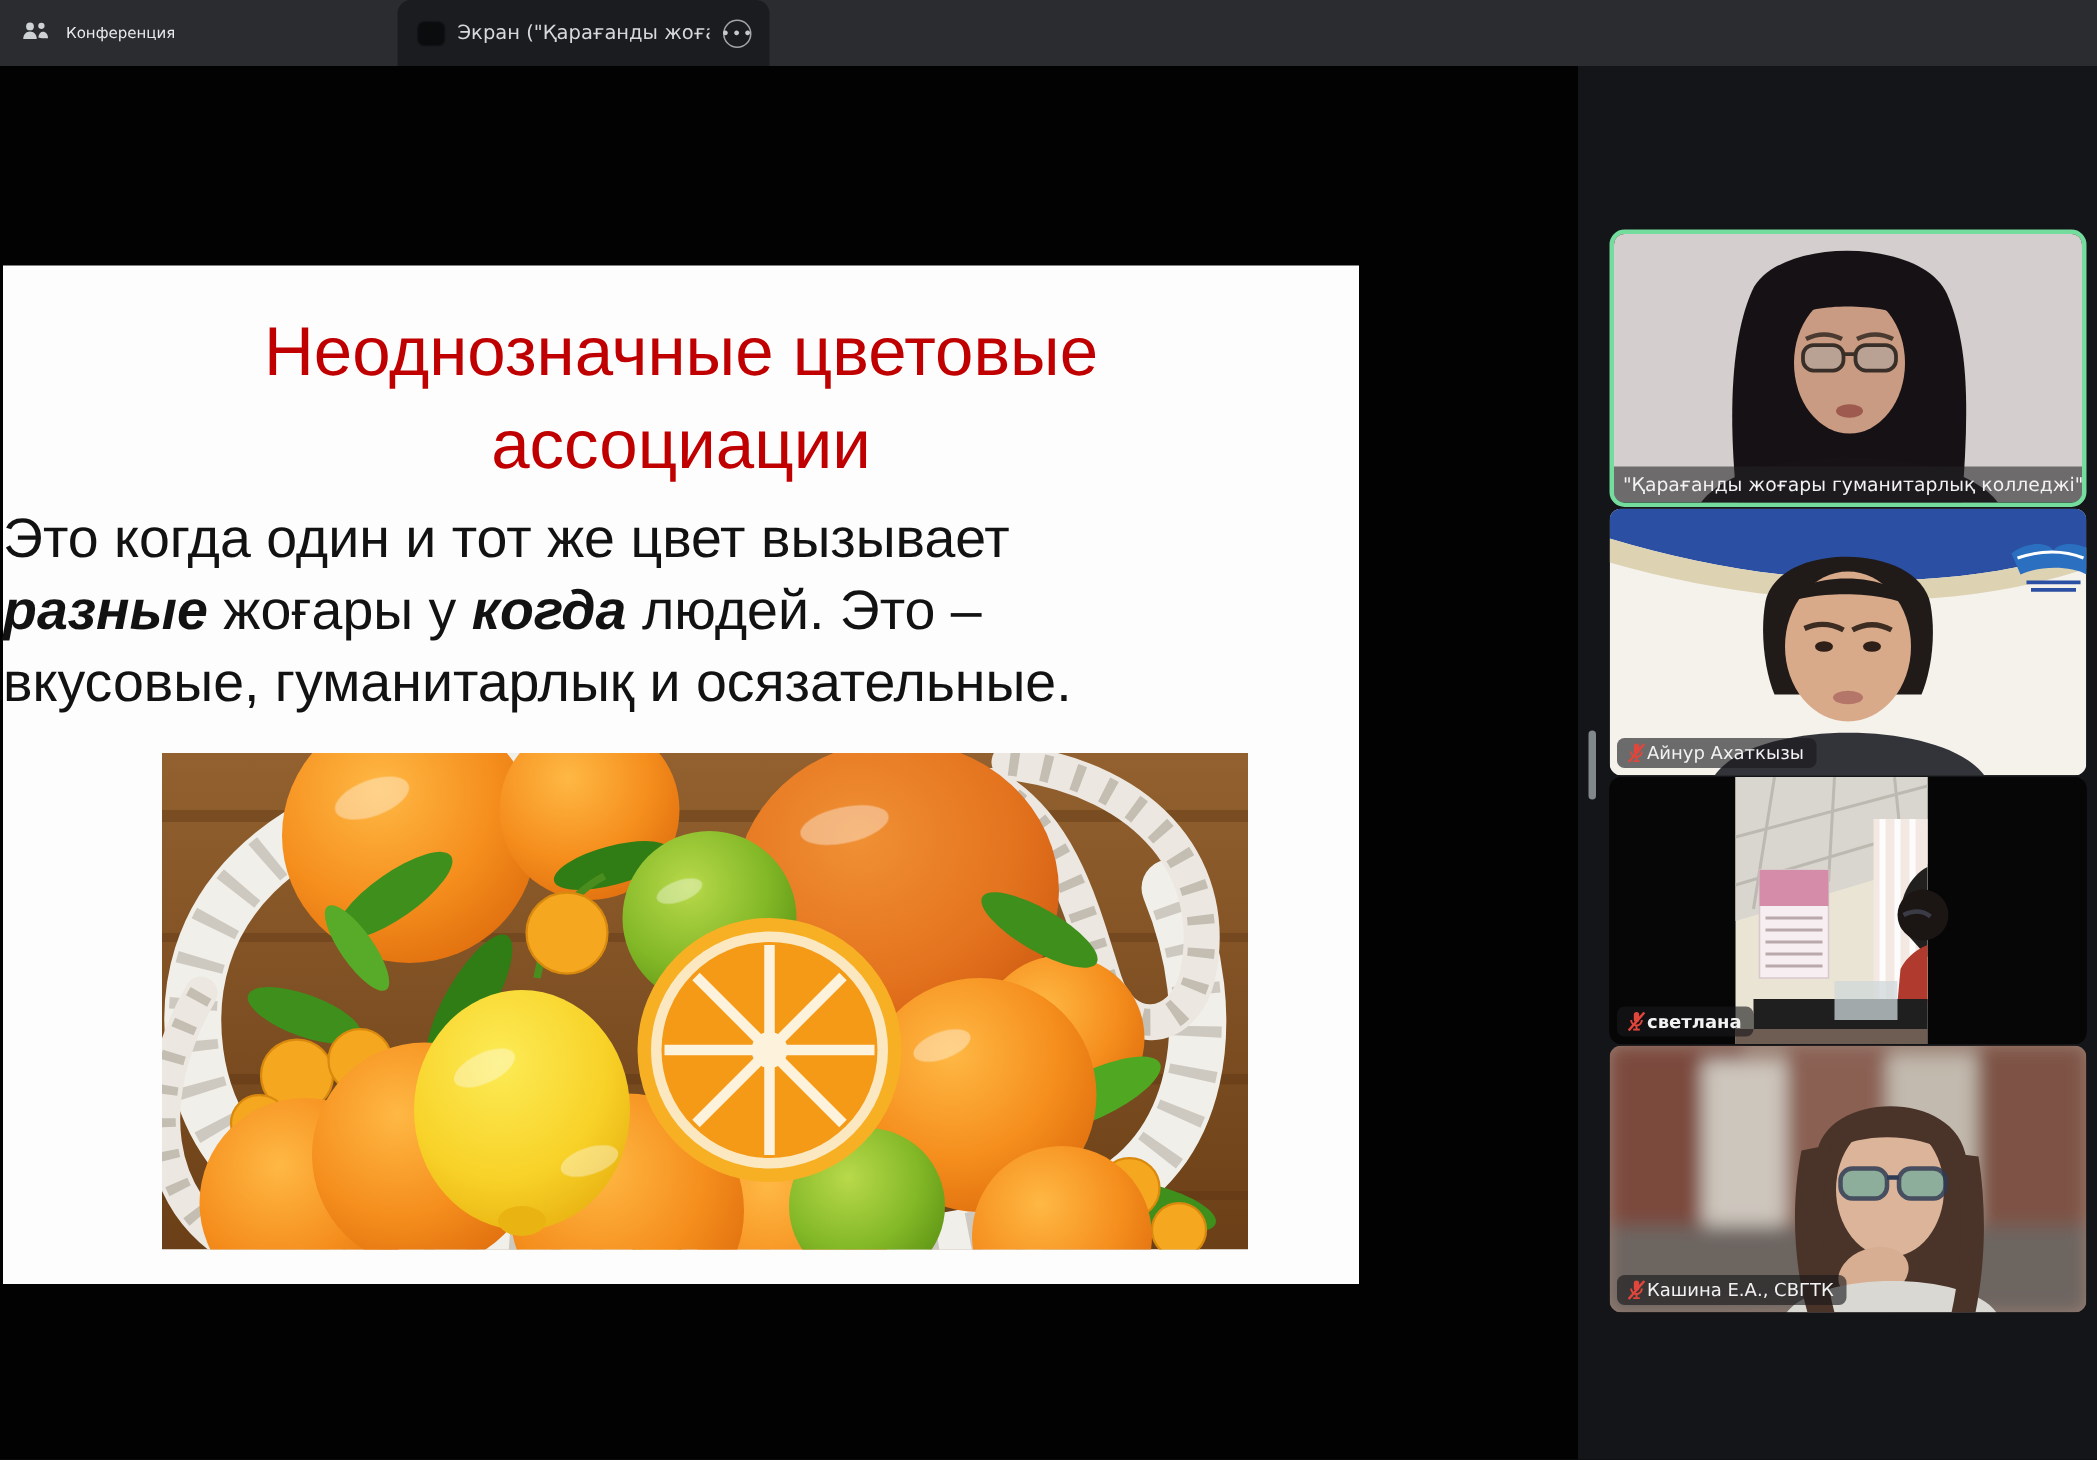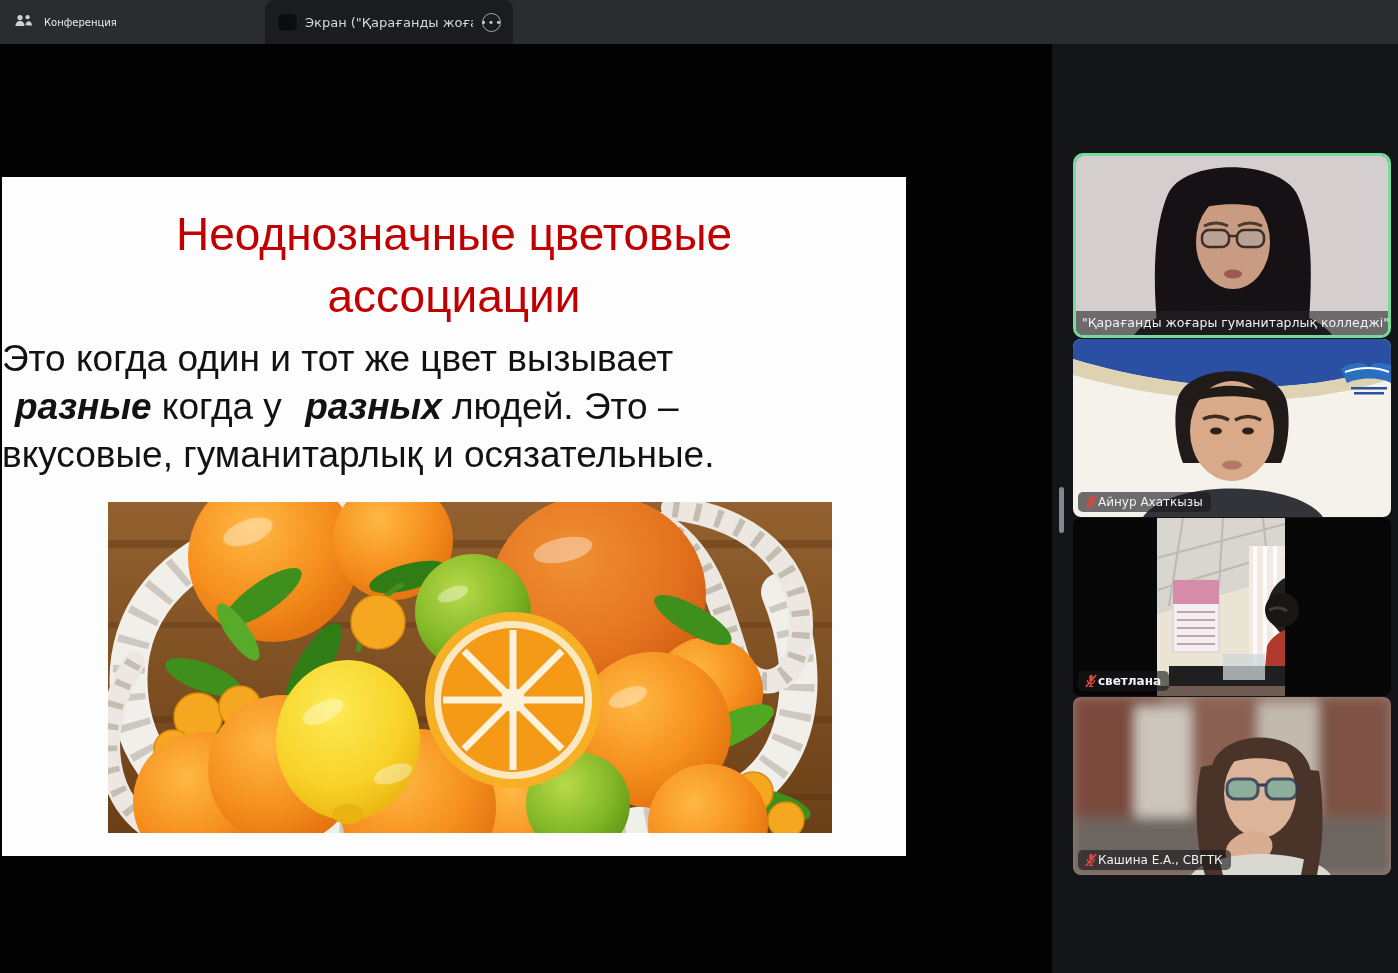--- a/index.html
+++ b/index.html
@@ -17,21 +17,21 @@
   .tab-more { width:19px; height:19px; border:1.5px solid #a2a6aa; border-radius:50%; color:#c6c9cc;
               display:flex; align-items:center; justify-content:center; font-size:11px; letter-spacing:1px; line-height:1; flex:0 0 auto; }
 
   
   .screen { position:absolute; left:0; top:44px; width:1052px; height:929px; background:#020202; }
   .slide { position:absolute; left:2px; top:133px; width:904px; height:679px; background:#fdfdfd; }
   .slide-title { position:absolute; left:0; top:26px; width:100%; text-align:center; color:#c00000;
                  font-family:"Liberation Sans",sans-serif; font-size:46px; line-height:62px; white-space:pre-line; }
   .slide-body { position:absolute; left:0; top:158px; width:100%; text-align:left; color:#121212;
                 font-family:"Liberation Sans",sans-serif; font-size:37px; line-height:48px; }
-  .bi { font-weight:700; font-style:italic;margin-left:13px; }
+  .bi { font-weight:700; font-style:italic; }
   .slide-photo { position:absolute; left:106px; top:325px; width:724px; height:331px; }
   .scrollbar { position:absolute; left:1059px; top:487px; width:5px; height:46px; background:#82878c; border-radius:3px; }
 
   
   .panel { position:absolute; left:1073px; top:153px; width:318px; }
   .thumb { position:absolute; left:0; width:318px; border-radius:8px; overflow:hidden; background:#000; }
   .thumb svg.art { position:absolute; left:0; top:0; width:100%; height:100%; display:block; }
   .t1 { top:0; height:185px; border:3px solid #74dd9e; border-radius:10px; }
   .t2 { top:186px; height:178px; }
   .t3 { top:365px; height:178px;font-weight:bold; }
@@ -63,21 +63,21 @@
       <span class="tab-more">•••</span>
     </div>
   </div>
 
   <div class="screen">
     <div class="slide">
       <div class="slide-title">Неоднозначные цветовые
 ассоциации</div>
       <div class="slide-body">
         <div>Это когда один и тот же цвет вызывает</div>
-        <div><span class="bi">разные</span><span> когда у </span><span class="bi">разных</span><span> людей. Это –</span></div>
+        <div><span class="bi">разные</span><span> жоғары у </span><span class="bi">когда</span><span> людей. Это –</span></div>
         <div>вкусовые, гуманитарлық и осязательные.</div>
       </div>
 
       <svg class="slide-photo" viewBox="0 0 724 331" preserveAspectRatio="none">
         <defs>
           <radialGradient id="gOr" cx="38%" cy="32%" r="75%">
               <stop offset="0%" stop-color="#ffb844"></stop>
               <stop offset="60%" stop-color="#f58e1d"></stop>
               <stop offset="100%" stop-color="#e06f0e"></stop>
             </radialGradient>

